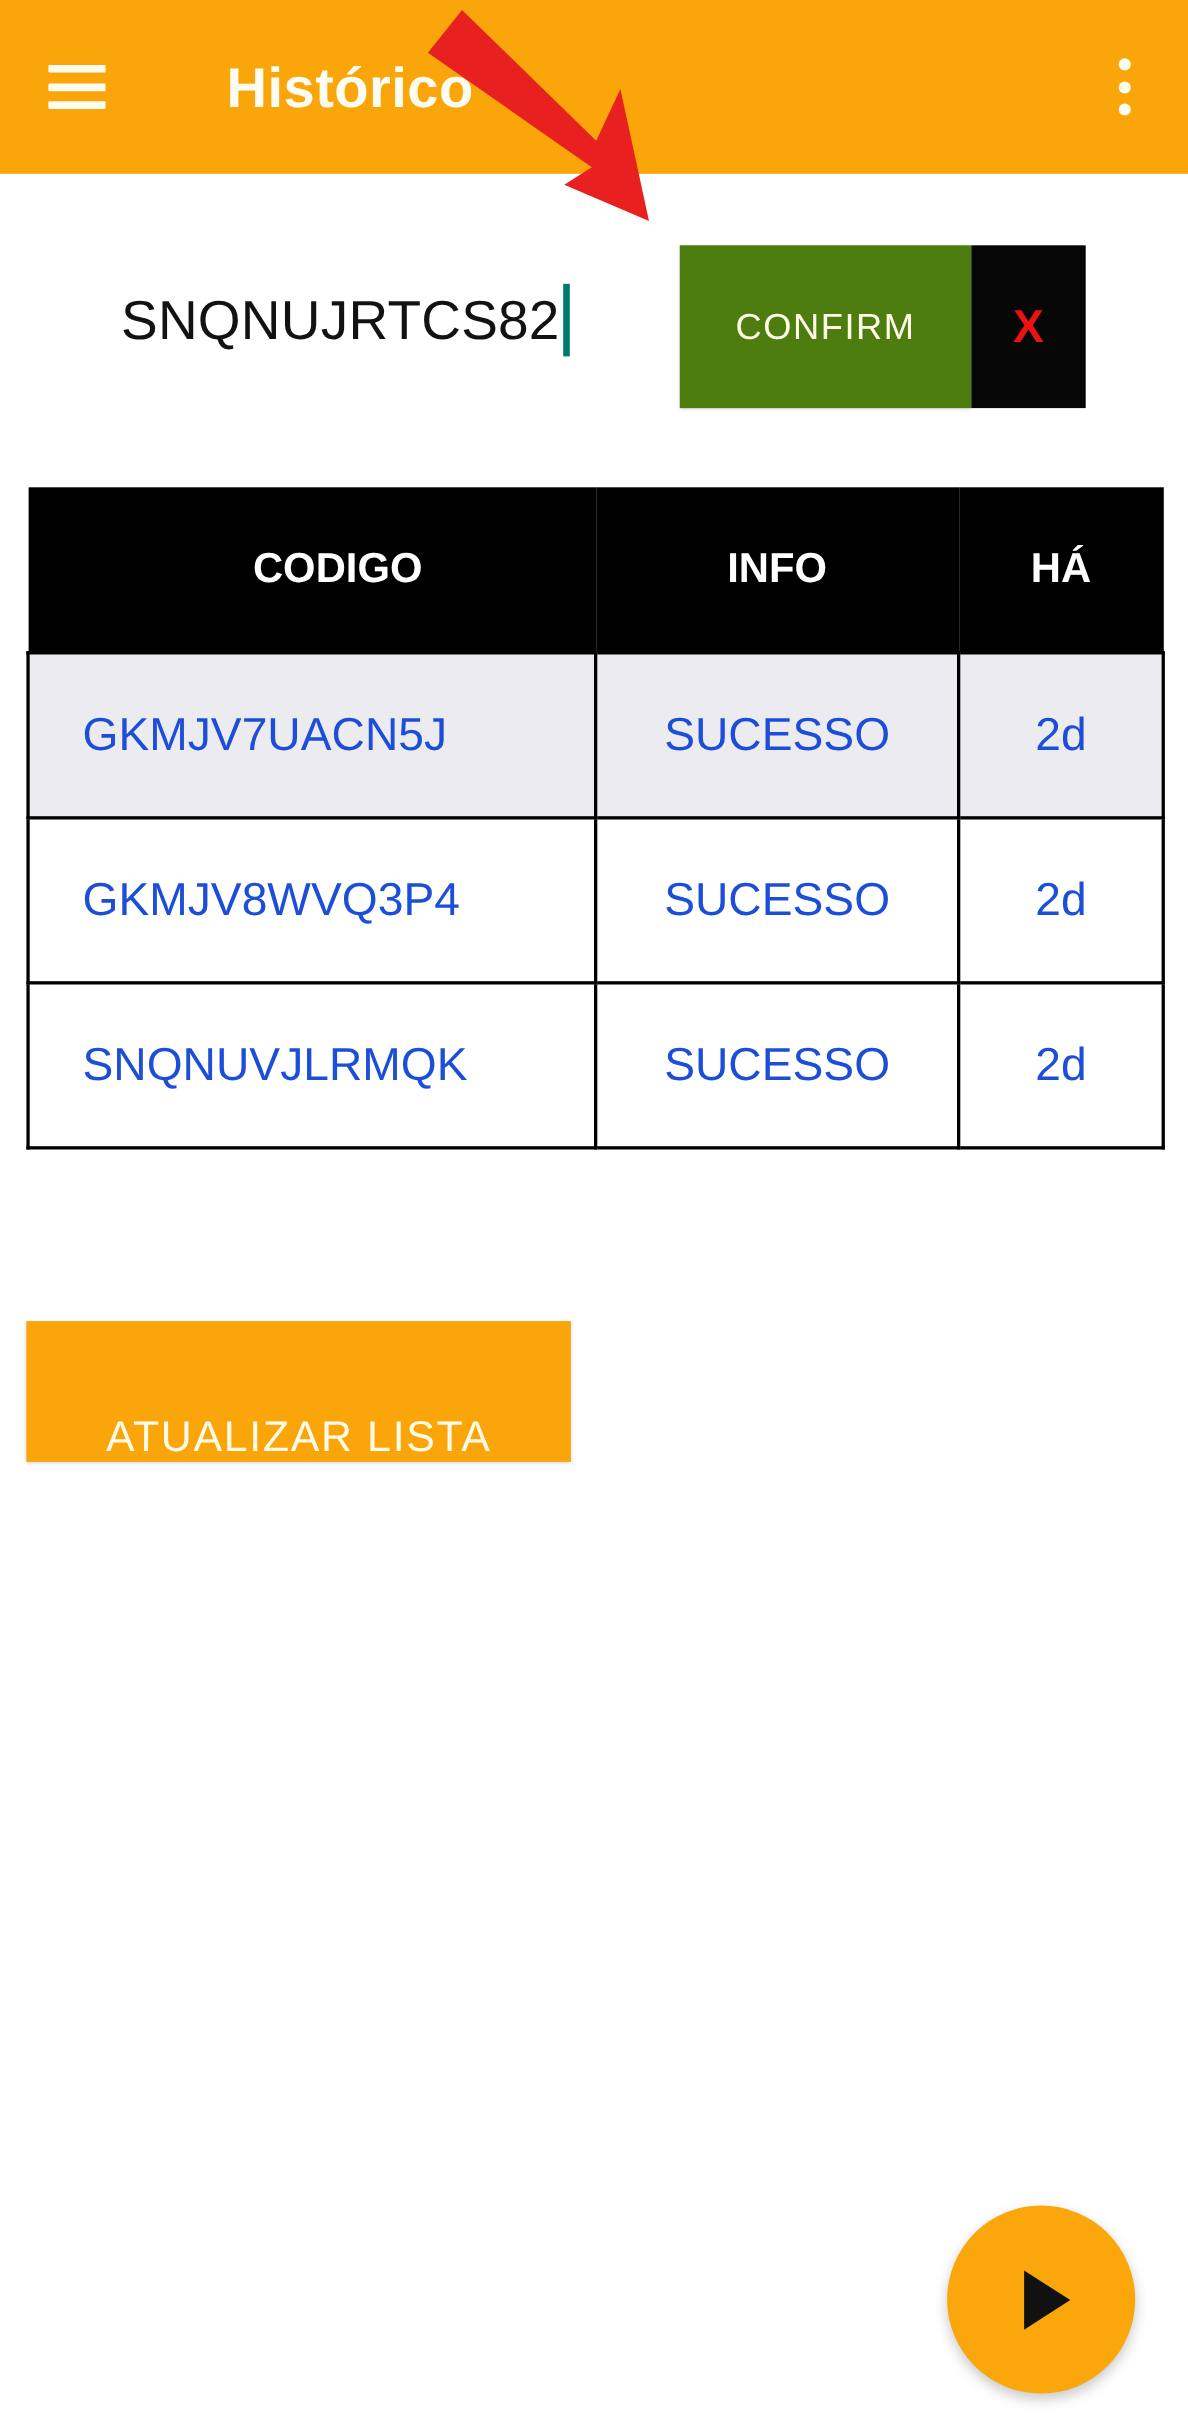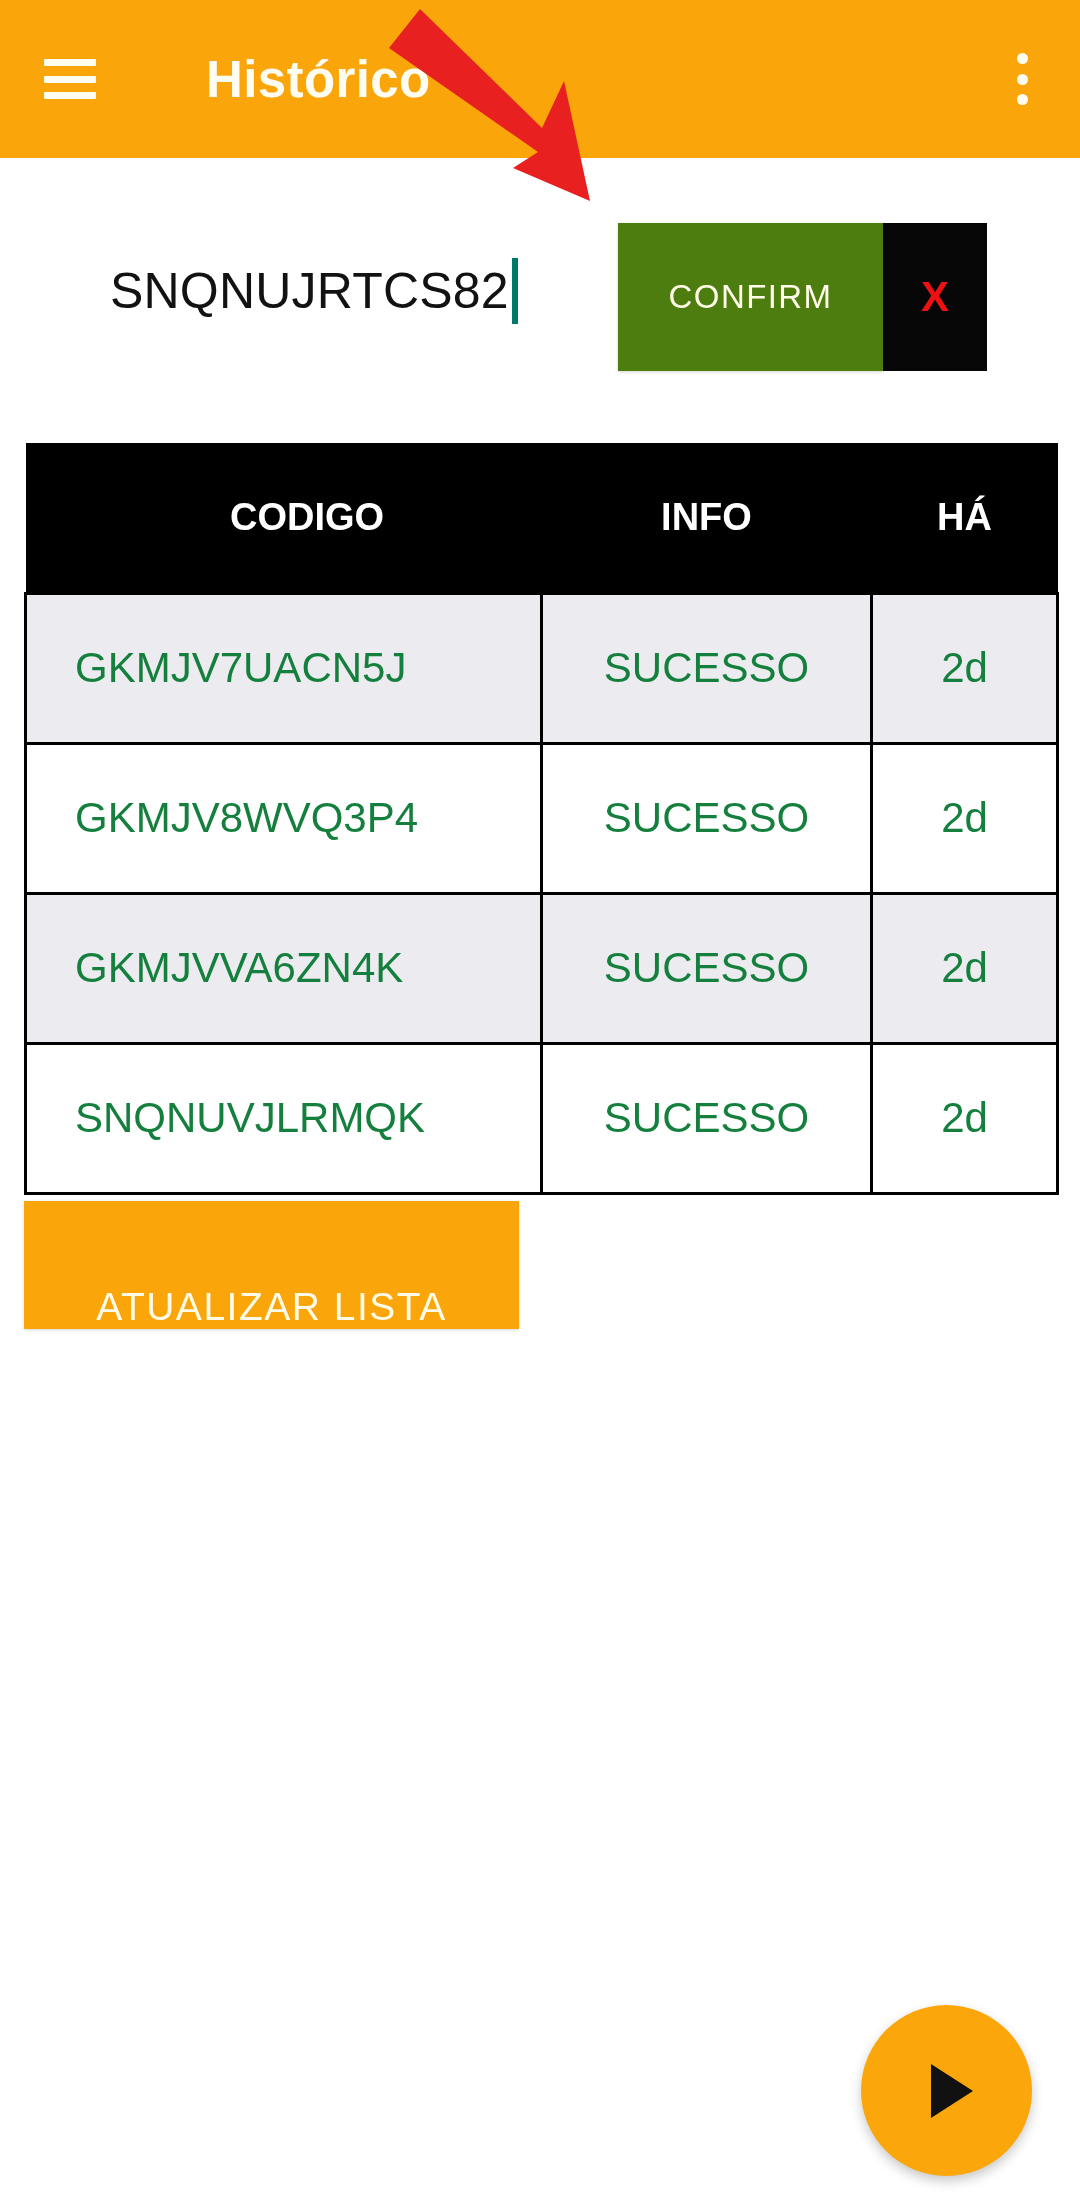--- a/index.html
+++ b/index.html
@@ -189,21 +189,21 @@
     height: 150px;
     border: none;
     text-align: center;
   }
   .th-codigo { padding-left: 48px; width: 516px; }
   .th-info   { width: 330px; text-align: center !important; }
   .th-ha     { width: 186px; text-align: center !important; }
   .history-table tbody td {
     height: 150px;
     font-size: 42px;
-    color: #15803d;
+    color: #1d4ed8;
     background: #FFFFFF;
   }
   .history-table tbody tr.alt td {
     background: #ECECF0;
   }
   .td-codigo { padding-left: 48px; text-align: left; }
   .td-info   { text-align: center; }
   .td-ha     { text-align: center; }
 
   
@@ -297,25 +297,20 @@
       <tr class="alt">
         <td class="td-codigo">GKMJV7UACN5J</td>
         <td class="td-info">SUCESSO</td>
         <td class="td-ha">2d</td>
       </tr>
       <tr>
         <td class="td-codigo">GKMJV8WVQ3P4</td>
         <td class="td-info">SUCESSO</td>
         <td class="td-ha">2d</td>
       </tr>
-      <tr class="alt">
-        <td class="td-codigo">GKMJVVA6ZN4K</td>
-        <td class="td-info">SUCESSO</td>
-        <td class="td-ha">2d</td>
-      </tr>
       <tr>
         <td class="td-codigo">SNQNUVJLRMQK</td>
         <td class="td-info">SUCESSO</td>
         <td class="td-ha">2d</td>
       </tr>
     </tbody>
   </table>
 
   <div class="refresh-button">
     <span>ATUALIZAR LISTA</span>

